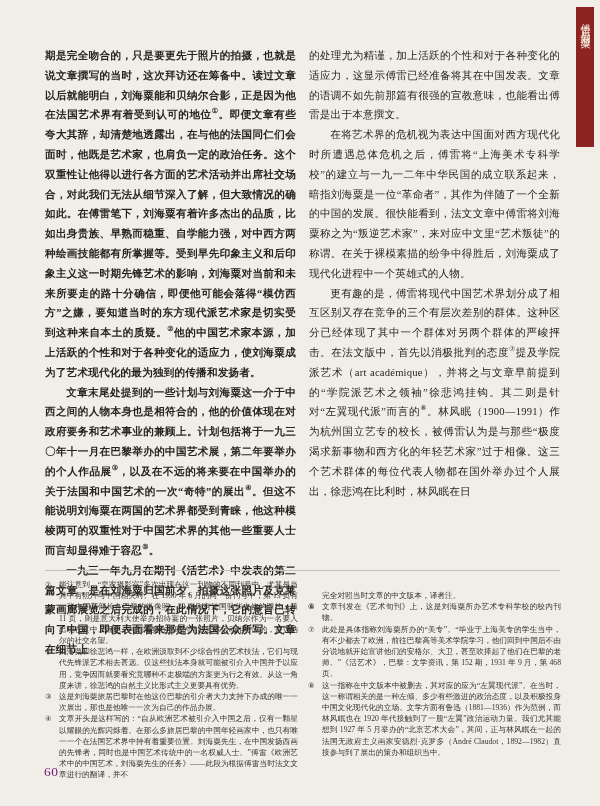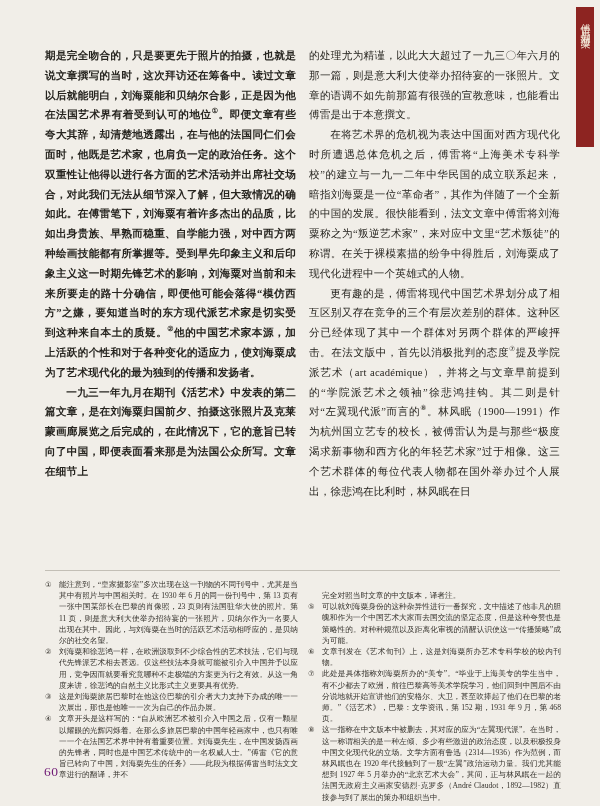--- a/index.html
+++ b/index.html
@@ -47,41 +47,42 @@
     writing-mode:vertical-rl;text-orientation:upright;
     font-size:10px;letter-spacing:3px;padding-top:9px;
     font-family:"Liberation Sans","DejaVu Sans",sans-serif;
   }
 </style>
 </head>
 <body style="background: rgb(241, 238, 232);">
 
 <div id="col-left" class="col">
     <p class="para">期是完全吻合的，只是要更先于照片的拍摄，也就是说文章撰写的当时，这次拜访还在筹备中。读过文章以后就能明白，刘海粟能和贝纳尔合影，正是因为他在法国艺术界有着受到认可的地位<sup>①</sup>。即便文章有些夸大其辞，却清楚地透露出，在与他的法国同仁们会面时，他既是艺术家，也肩负一定的政治任务。这个双重性让他得以进行各方面的艺术活动并出席社交场合，对此我们无法从细节深入了解，但大致情况的确如此。在傅雷笔下，刘海粟有着许多杰出的品质，比如出身贵族、早熟而稳重、自学能力强，对中西方两种绘画技能都有所掌握等。受到早先印象主义和后印象主义这一时期先锋艺术的影响，刘海粟对当前和未来所要走的路十分确信，即便他可能会落得“模仿西方”之嫌，要知道当时的东方现代派艺术家是切实受到这种来自本土的质疑。<sup>②</sup>他的中国艺术家本源，加上活跃的个性和对于各种变化的适应力，使刘海粟成为了艺术现代化的最为独到的传播和发扬者。</p>
+    <p class="para indent">文章末尾处提到的一些计划与刘海粟这一介于中西之间的人物本身也是相符合的，他的价值体现在对政府要务和艺术事业的兼顾上。计划包括将于一九三〇年十一月在巴黎举办的中国艺术展，第二年要举办的个人作品展<sup>③</sup>，以及在不远的将来要在中国举办的关于法国和中国艺术的一次“奇特”的展出<sup>④</sup>。但这不能说明刘海粟在两国的艺术界都受到青睐，他这种模棱两可的双重性对于中国艺术界的其他一些重要人士而言却显得难于容忍<sup>⑤</sup>。</p>
     <p class="para indent">一九三一年九月在期刊《活艺术》中发表的第二篇文章，是在刘海粟归国前夕、拍摄这张照片及克莱蒙画廊展览之后完成的，在此情况下，它的意旨已转向了中国，即便表面看来那是为法国公众所写。文章在细节上</p>
   </div>
 <div id="col-right" class="col">
-    <p class="para">的处理尤为精谨，以此大大超过了一九三〇年六月的那一篇，则是意大利大使举办招待宴的一张照片。文章的语调不如先前那篇有很强的宣教意味，也能看出傅雷是出于本意撰文。</p>
+    <p class="para">的处理尤为精谨，加上活跃的个性和对于各种变化的适应力，这显示傅雷已经准备将其在中国发表。文章的语调不如先前那篇有很强的宣教意味，也能看出傅雷是出于本意撰文。</p>
     <p class="para indent">在将艺术界的危机视为表达中国面对西方现代化时所遭遇总体危机之后，傅雷将“上海美术专科学校”的建立与一九一二年中华民国的成立联系起来，暗指刘海粟是一位“革命者”，其作为伴随了一个全新的中国的发展。很快能看到，法文文章中傅雷将刘海粟称之为“叛逆艺术家”，来对应中文里“艺术叛徒”的称谓。在关于裸模素描的纷争中得胜后，刘海粟成了现代化进程中一个英雄式的人物。</p>
     <p class="para indent">更有趣的是，傅雷将现代中国艺术界划分成了相互区别又存在竞争的三个有层次差别的群体。这种区分已经体现了其中一个群体对另两个群体的严峻抨击。在法文版中，首先以消极批判的态度<sup>⑦</sup>提及学院派艺术（art académique），并将之与文章早前提到的“学院派艺术之领袖”徐悲鸿挂钩。其二则是针对“左翼现代派”而言的<sup>⑧</sup>。林风眠（1900—1991）作为杭州国立艺专的校长，被傅雷认为是与那些“极度渴求新事物和西方化的年轻艺术家”过于相像。这三个艺术群体的每位代表人物都在国外举办过个人展出，徐悲鸿在比利时，林风眠在日</p>
   </div>
 
 <div class="fn-rule"></div>
 
 <div id="fn-left" class="fn">
     <p class="fnote"><span class="fnum">①</span><span>能注意到，“皇家摄影室”多次出现在这一刊物的不同刊号中，尤其是当其中有照片与中国相关时。在 1930 年 6 月的同一份刊号中，第 13 页有一张中国某部长在巴黎的肖像照，23 页则有法国驻华大使的照片。第 11 页，则是意大利大使举办招待宴的一张照片，贝纳尔作为一名要人出现在其中。因此，与刘海粟在当时的活跃艺术活动相呼应的，是贝纳尔的社交名望。</span></p>
     <p class="fnote"><span class="fnum">②</span><span>刘海粟和徐悲鸿一样，在欧洲汲取到不少综合性的艺术技法，它们与现代先锋派艺术相去甚远。仅这些技法本身就可能被引介入中国并予以应用，竞争因而就要看究竟哪种不走极端的方案更为行之有效。从这一角度来讲，徐悲鸿的自然主义比形式主义更要具有优势。</span></p>
     <p class="fnote"><span class="fnum">③</span><span>这是刘海粟旅居巴黎时在他这位巴黎的引介者大力支持下办成的唯一一次展出，那也是他唯一一次为自己的作品办展。</span></p>
-    <p class="fnote"><span class="fnum">④</span><span>文章开头是这样写的：“自从欧洲艺术被引介入中国之后，仅有一颗星以耀眼的光辉闪烁着。在那么多旅居巴黎的中国年轻画家中，也只有唯一一个在法国艺术界中持有着重要位置。刘海粟先生，在中国发扬西画的先锋者，同时也是中国艺术传统中的一名权威人士。”傅雷《它的意旨已转向了中国，刘海粟先生的任务》——此段为根据傅雷当时法文文章进行的翻译，并不</span></p>
+    <p class="fnote"><span class="fnum">④</span><span>文章开头是这样写的：“自从欧洲艺术被引介入中国之后，仅有一颗星以耀眼的光辉闪烁着。在那么多旅居巴黎的中国年轻画家中，也只有唯一一个在法国艺术界中持有着重要位置。刘海粟先生，在中国发扬西画的先锋者，同时也是中国艺术传统中的一名权威人士。”傅雷《欧洲艺术中的中国艺术，刘海粟先生的任务》——此段为根据傅雷当时法文文章进行的翻译，并不</span></p>
   </div>
 <div id="fn-right" class="fn">
     <p class="fnote"><span>完全对照当时文章的中文版本，译者注。</span></p>
-    <p class="fnote"><span class="fnum">⑤</span><span>可以就刘海粟身份的这种杂异性进行一番探究，文中描述了他非凡的胆魄和作为一个中国艺术大家而去国交流的坚定态度，但是这种夸赞也是策略性的。对种种规范以及距离化审视的清醒认识使这一“传播策略”成为可能。</span></p>
+    <p class="fnote"><span class="fnum">⑤</span></p>
     <p class="fnote"><span class="fnum">⑥</span><span>文章刊发在《艺术旬刊》上，这是刘海粟所办艺术专科学校的校内刊物。</span></p>
     <p class="fnote"><span class="fnum">⑦</span><span>此处是具体指称刘海粟所办的“美专”。“毕业于上海美专的学生当中，有不少都去了欧洲，前往巴黎高等美术学院学习，他们回到中国后不由分说地就开始宣讲他们的安格尔、大卫，甚至吹捧起了他们在巴黎的老师。”《活艺术》，巴黎：文学资讯，第 152 期，1931 年 9 月，第 468 页。</span></p>
-    <p class="fnote"><span class="fnum">⑧</span><span>这一指称在中文版本中被删去，其对应的应为“左翼现代派”。在当时，这一称谓相关的是一种左倾、多少有些激进的政治态度，以及积极投身中国文化现代化的立场。文学方面有鲁迅（2314—1936）作为范例，而林风眠也在 1920 年代接触到了一股“左翼”政治运动力量。我们尤其能想到 1927 年 5 月举办的“北京艺术大会”，其间，正与林风眠在一起的法国无政府主义画家安德烈·克罗多（André Claudot，1892—1982）直接参与到了展出的策办和组织当中。</span></p>
+    <p class="fnote"><span class="fnum">⑧</span><span>这一指称在中文版本中被删去，其对应的应为“左翼现代派”。在当时，这一称谓相关的是一种左倾、多少有些激进的政治态度，以及积极投身中国文化现代化的立场。文学方面有鲁迅（1881—1936）作为范例，而林风眠也在 1920 年代接触到了一股“左翼”政治运动力量。我们尤其能想到 1927 年 5 月举办的“北京艺术大会”，其间，正与林风眠在一起的法国无政府主义画家安德烈·克罗多（André Claudot，1892—1982）直接参与到了展出的策办和组织当中。</span></p>
   </div>
 
 <div class="page-number">60</div>
 
 <div class="chapter-tab" style="background: rgb(141, 36, 33); color: rgb(243, 234, 217);">
   <span class="tab-label">傅雷与刘海粟</span>
 </div>
 
 </body></html>

